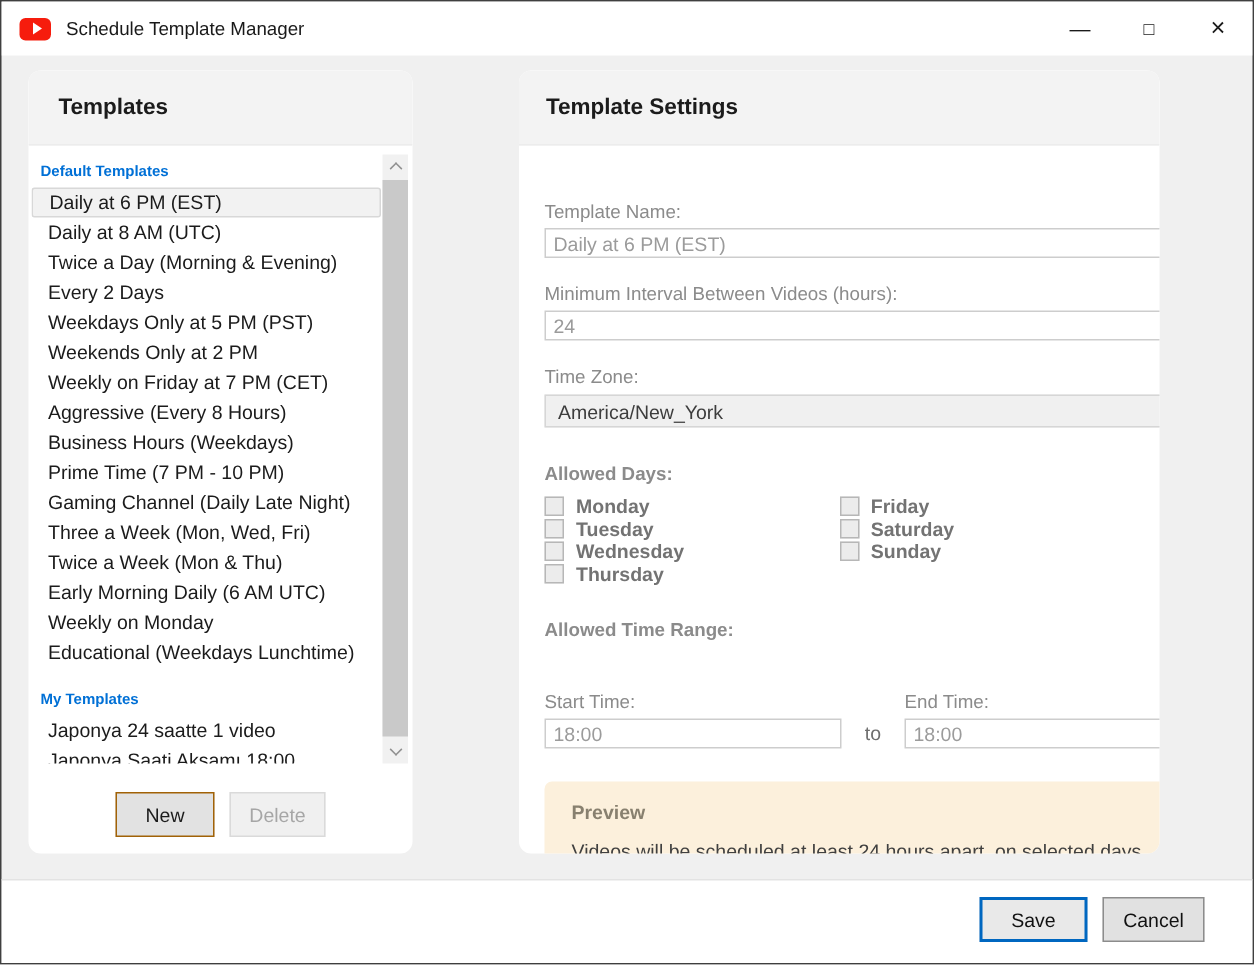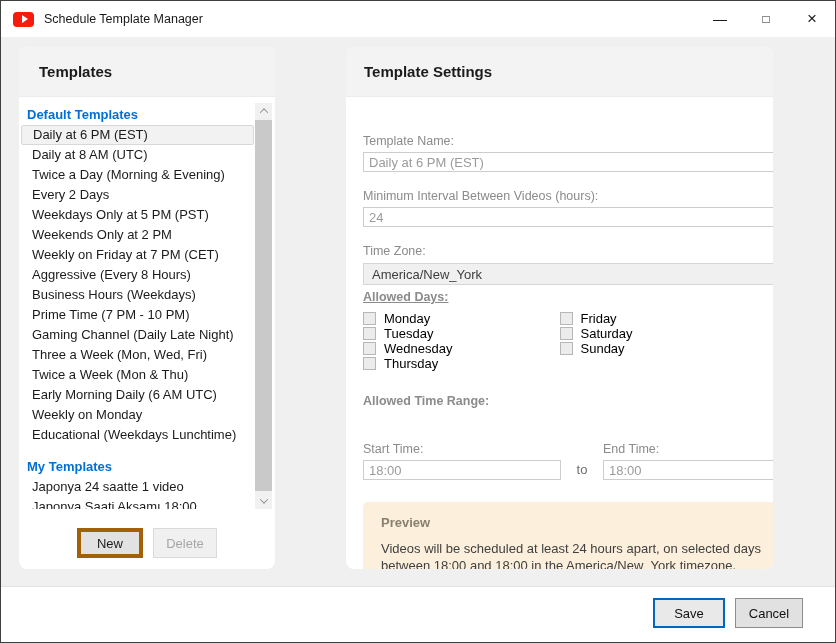--- a/index.html
+++ b/index.html
@@ -49,21 +49,21 @@
   }
   .panel-left .panel-header{ padding-left:20px; }
   .panel-right .panel-header{ padding-left:18px; }
 
   
   .list-viewport{
     position:absolute; top:56px; left:2px; right:21px; height:406px;
     overflow:hidden;
   }
   .list-section-header{
-    padding:4px 0 3px 6px; font-size:13px; font-weight:bold; color:#0070d6;
+    padding:4px 0 3px 6px; font-size:10px; font-weight:bold; color:#0070d6;
     height:22px; line-height:16px;
   }
   .list-section-header + .list-section-header,
   .list-item + .list-section-header{ margin-top:8px; height:24px; padding-top:6px; }
   .list-item{
     height:20px; line-height:20px; padding-left:11px; font-size:13px;
     color:#1b1b1b; white-space:nowrap; overflow:hidden; cursor:default;
   }
   .list-item.selected{
     background:#f2f2f2; border:1px solid #d8d8d8; border-radius:2px;
@@ -85,28 +85,28 @@
 
   
   .list-buttons{
     position:absolute; bottom:11px; left:0; right:0;
     display:flex; justify-content:center; gap:10px;
   }
   .btn{
     height:30px; font-size:13px; font-family:inherit;
     display:flex; align-items:center; justify-content:center; cursor:default;
   }
-  .btn-new{ width:66px; background:#e2e2e2; border:4px solid #a16207; color:#1b1b1b; }
+  .btn-new{ width:66px; background:#e2e2e2; border:1px solid #a16207; color:#1b1b1b; }
   .btn-delete{ width:64px; background:#f0f0f0; border:1px solid #dadada; color:#a6a6a6; }
 
   
   .form{ padding:14px 17px 0 17px; }
   .field-label{ font-size:12.5px; color:#8b8b8b; line-height:16px;margin-top:22px; }
   .field-label.bold{ font-weight:bold; }
-  .mt16{ margin-top:16px; } .mt20{ margin-top:4px;text-decoration:underline; } .mt22{ margin-top:22px; }
+  .mt16{ margin-top:16px; } .mt20{ margin-top:23px; } .mt22{ margin-top:22px; }
   .text-input{
     display:block; width:440px; height:20px; margin-top:3px;
     border:1px solid #cdcdcd; background:#ffffff; color:#9b9b9b;
     font-size:13px; font-family:inherit; padding:0 5px; border-radius:0;
     outline:none;
   }
   .combo{
     width:440px; height:22px; margin-top:4px; background:#f0f0f0;
     border:1px solid #d6d6d6; display:flex; align-items:center;
     font-size:13px; color:#3d3d3d; padding:0 8px; position:relative;
@@ -118,21 +118,21 @@
   }
 
   .days-grid{ display:flex; margin-top:6px; }
   .days-col{ display:flex; flex-direction:column; }
   .days-col.c1{ width:220px; } .days-col.c2{ width:220px; }
   .day-row{ display:flex; align-items:center; height:15px; }
   .checkbox{
     width:13px; height:13px; background:#ececec; border:1px solid #b7b7b7;
     flex:0 0 auto;
   }
-  .day-label{ margin-left:8px; font-size:13px; color:#000000; line-height:15px; }
+  .day-label{ margin-left:8px; font-size:13px; color:#737373; line-height:15px;font-weight:bold; }
 
   .time-row{ display:flex; margin-top:10px; width:440px; }
   .time-stack{ display:flex; flex-direction:column; }
   .time-stack .text-input{ width:100%; }
   .ts-start{ width:198px; } .ts-end{ width:200px; }
   .to-cell{
     width:42px; display:flex; align-items:flex-end; justify-content:center;
     font-size:13px; color:#6f6f6f; padding-bottom:3px;
   }
 

